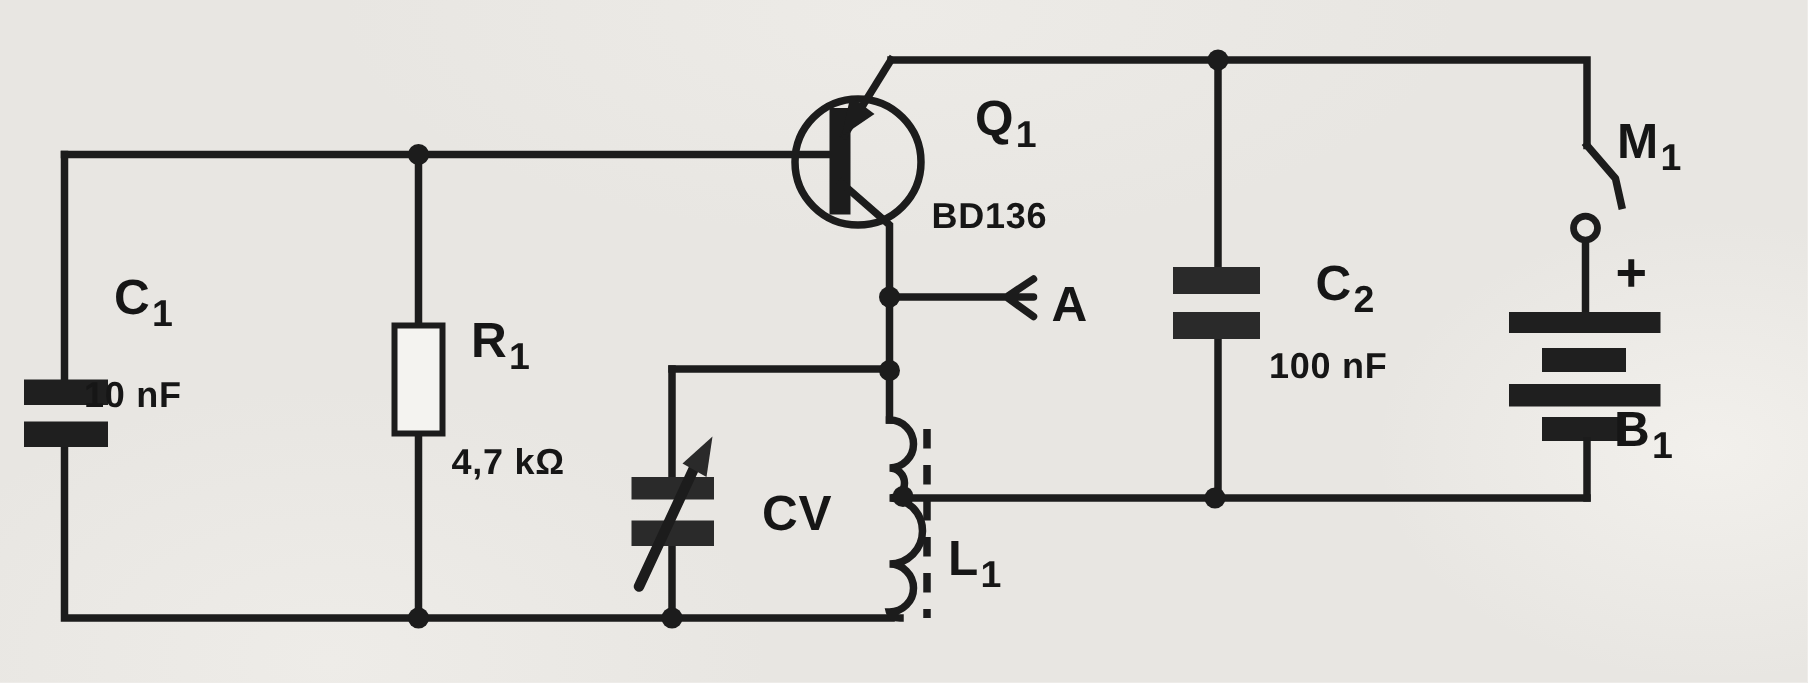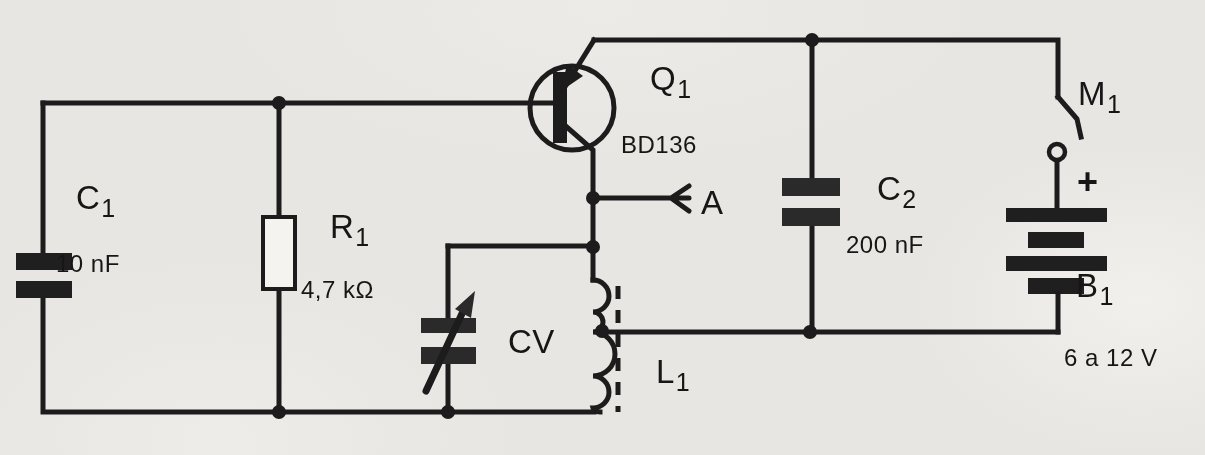--- a/index.html
+++ b/index.html
@@ -11,21 +11,21 @@
     position:relative;width:1205px;height:455px;
     background:
       radial-gradient(ellipse 320px 220px at 1140px 300px, #f2f0ec 0%, rgba(242,240,236,0) 70%),
       radial-gradient(ellipse 420px 260px at 220px 440px, #eeece8 0%, rgba(238,236,232,0) 70%),
       radial-gradient(ellipse 500px 200px at 600px 10px, #edebe7 0%, rgba(237,235,231,0) 75%),
       #e8e6e2;
   }
   svg.schematic{position:absolute;left:0;top:0;}
   .lbl{
     position:absolute;
-    font-weight:400;
+    font-weight:700;
     font-size:33px;
     line-height:1.05;
     color:#161616;
     white-space:nowrap;
     letter-spacing:0.5px;
   }
   .lbl .sub{
     font-size:25px;
     position:relative;
     top:8px;
@@ -111,35 +111,34 @@
         <circle cx="279" cy="412" r="7"></circle>
         <circle cx="448" cy="412" r="7"></circle>
         <circle cx="810" cy="332" r="7"></circle>
       </g>
     </g>
   </svg>
 
   <div class="lbl" style="left:76px;top:181px"><span>C</span><span class="sub">1</span></div>
   <div class="lbl small" style="left:56px;top:217px">10 nF</div>
 
-  <div class="lbl" style="left:330px;top:210px"><span>R</span><span class="sub">1</span></div>
-  <div class="lbl small" style="left:301px;top:243px">4,7 kΩ</div>
+  <div class="lbl" style="left:314px;top:210px"><span>R</span><span class="sub">1</span></div>
+  <div class="lbl small" style="left:301px;top:262px">4,7 kΩ</div>
 
   <div class="lbl" style="left:508px;top:325px">CV</div>
 
   <div class="lbl" style="left:650px;top:62px"><span>Q</span><span class="sub">1</span></div>
   <div class="lbl small" style="left:621px;top:98px">BD136</div>
 
   <div class="lbl" style="left:701px;top:186px">A</div>
 
-  <div class="lbl" style="left:656px;top:355px"><span>L</span><span class="sub">1</span></div>
+  <div class="lbl" style="left:632px;top:355px"><span>L</span><span class="sub">1</span></div>
 
   <div class="lbl" style="left:877px;top:172px"><span>C</span><span class="sub">2</span></div>
-  <div class="lbl small" style="left:846px;top:198px">200 nF</div>
+  <div class="lbl small" style="left:846px;top:198px">100 nF</div>
 
   <div class="lbl" style="left:1078px;top:77px"><span>M</span><span class="sub">1</span></div>
 
   <div class="lbl plus" style="left:1077px;top:163px">+</div>
 
   <div class="lbl" style="left:1076px;top:269px"><span>B</span><span class="sub">1</span></div>
-  <div class="lbl small" style="left:1064px;top:311px">6 a 12 V</div>
 
 </div>
 
 </body></html>

